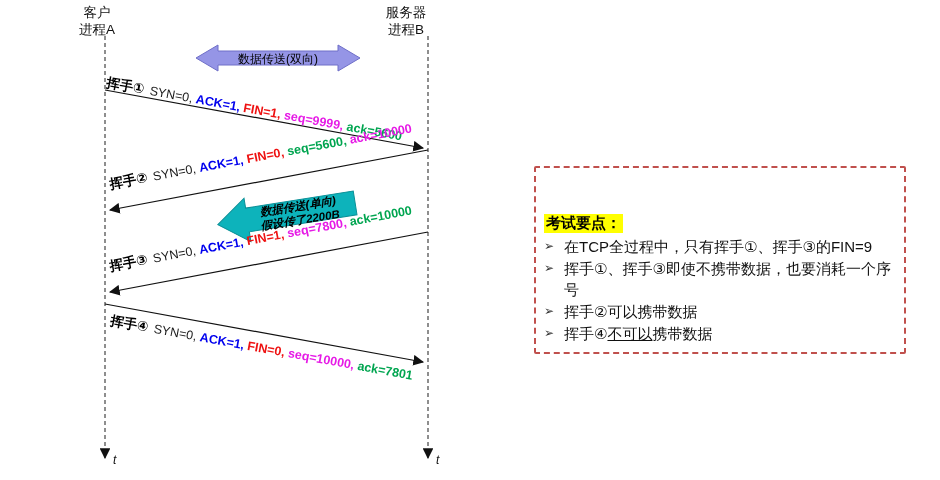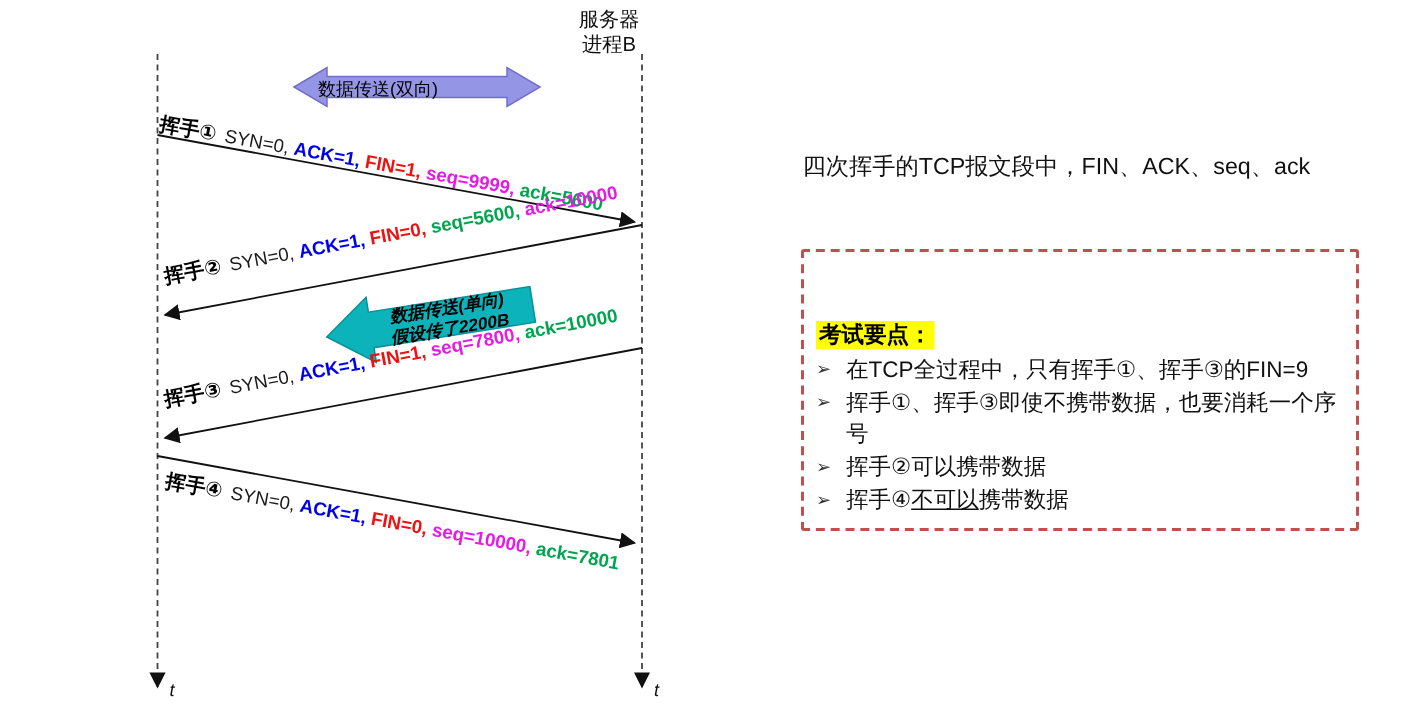--- a/index.html
+++ b/index.html
@@ -3,21 +3,21 @@
 <meta charset="utf-8">
 <style>
   html,body{margin:0;padding:0;}
   body{font-family:"Liberation Sans","DejaVu Sans",sans-serif;background:#ffffff;}
   #stage{position:relative;width:940px;height:480px;background:#ffffff;overflow:hidden;}
   .abs{position:absolute;}
   svg{position:absolute;left:0;top:0;}
   .lifeline-title{width:64px;text-align:center;font-size:13.5px;line-height:17px;color:#111;}
   .msg-label{white-space:nowrap;font-size:12.5px;color:#1a1a1a;transform-origin:0 0;}
   .msg-label b{font-size:13.5px;color:#000;margin-right:2px;}
-  .purple-caption{width:132px;text-align:left;font-size:12px;color:#000;}
+  .purple-caption{width:132px;text-align:center;font-size:12px;color:#000;}
   .teal-caption{width:126px;transform:rotate(-9deg);transform-origin:50% 50%;
     font-weight:700;font-style:italic;font-size:11.5px;line-height:14px;text-align:center;color:#000;}
   .time-label{font-size:12px;color:#111;font-style:italic;}
   .intro-line{font-size:15.5px;color:#111;}
   .notes-box{left:534px;top:166px;width:372px;border:2px dashed #c0504d;border-radius:2px;
     padding:3px 8px 7px 8px;box-sizing:border-box;background:#fff;}
   .box-title{display:inline-block;background:#ffff00;color:#000;font-weight:700;font-size:15px;
     padding:0 2px;margin-bottom:2px;margin-top:43px;}
   .bullet{display:flex;align-items:flex-start;font-size:15px;line-height:21px;color:#111;margin:1px 0;}
   .bullet .marker{flex:0 0 20px;font-size:12px;color:#333;line-height:21px;}
@@ -43,40 +43,43 @@
     <line x1="428" y1="232" x2="110" y2="292" stroke="#111" stroke-width="1.2" marker-end="url(#arr)"></line>
     <line x1="105" y1="304" x2="423" y2="362" stroke="#111" stroke-width="1.2" marker-end="url(#arr)"></line>
 
     <polygon points="196,58 218,45 218,51 338,51 338,45 360,58 338,71 338,65 218,65 218,71" fill="#9595e6" stroke="#6f6fc8" stroke-width="1"></polygon>
 
     <g transform="rotate(-9 285 214)">
       <polygon points="217,214 247,192 247,202 356,202 356,226 247,226 247,236" fill="#0db3bb" stroke="#0a8f96" stroke-width="1"></polygon>
     </g>
   </svg>
 
+  <div class="abs lifeline-title" style="left:65px;top:4px;">
+    <div>客户</div>
+    <div>进程A</div>
+  </div>
   <div class="abs lifeline-title" style="left:374px;top:4px;">
     <div>服务器</div>
     <div>进程B</div>
   </div>
 
   <div class="abs purple-caption" style="left:212px;top:51px;">数据传送(双向)</div>
   <div class="abs teal-caption" style="left:236px;top:199px;">
     <div>数据传送(单向)</div>
     <div>假设传了2200B</div>
   </div>
 
   <div class="abs msg-label" style="left:108px;top:74px;transform:rotate(10.3deg);"><b>挥手① </b><span style="color: rgb(26, 26, 26); font-weight: 400;">SYN=0, </span><span style="color: rgb(0, 0, 238); font-weight: 700;">ACK=1, </span><span style="color: rgb(238, 17, 17); font-weight: 700;">FIN=1, </span><span style="color: rgb(230, 26, 230); font-weight: 700;">seq=9999, </span><span style="color: rgb(0, 165, 80); font-weight: 700;">ack=5600</span></div>
   <div class="abs msg-label" style="left:108px;top:176px;transform:rotate(-10.6deg);"><b>挥手② </b><span style="color: rgb(26, 26, 26); font-weight: 400;">SYN=0, </span><span style="color: rgb(0, 0, 238); font-weight: 700;">ACK=1, </span><span style="color: rgb(238, 17, 17); font-weight: 700;">FIN=0, </span><span style="color: rgb(0, 165, 80); font-weight: 700;">seq=5600, </span><span style="color: rgb(230, 26, 230); font-weight: 700;">ack=10000</span></div>
   <div class="abs msg-label" style="left:108px;top:258px;transform:rotate(-10.6deg);"><b>挥手③ </b><span style="color: rgb(26, 26, 26); font-weight: 400;">SYN=0, </span><span style="color: rgb(0, 0, 238); font-weight: 700;">ACK=1, </span><span style="color: rgb(238, 17, 17); font-weight: 700;">FIN=1, </span><span style="color: rgb(230, 26, 230); font-weight: 700;">seq=7800, </span><span style="color: rgb(0, 165, 80); font-weight: 700;">ack=10000</span></div>
   <div class="abs msg-label" style="left:112px;top:312px;transform:rotate(10.3deg);"><b>挥手④ </b><span style="color: rgb(26, 26, 26); font-weight: 400;">SYN=0, </span><span style="color: rgb(0, 0, 238); font-weight: 700;">ACK=1, </span><span style="color: rgb(238, 17, 17); font-weight: 700;">FIN=0, </span><span style="color: rgb(230, 26, 230); font-weight: 700;">seq=10000, </span><span style="color: rgb(0, 165, 80); font-weight: 700;">ack=7801</span></div>
 
   <div class="abs time-label" style="left:113px;top:453px;">t</div>
   <div class="abs time-label" style="left:436px;top:453px;">t</div>
 
-  <div class="abs intro-line" style="left:535px;top:101px;">四次挥手的TCP报文段中，FIN、ACK、seq、ack</div>
 
   <div class="abs notes-box">
     <span class="box-title">考试要点：</span>
     <div class="bullet">
       <span class="marker">➢</span>
       <span class="bullet-text"><span>在TCP全过程中，只有挥手①、挥手③的FIN=9</span></span>
     </div>
     <div class="bullet">
       <span class="marker">➢</span>
       <span class="bullet-text"><span>挥手①、挥手③即使不携带数据，也要消耗一个序号</span></span>

